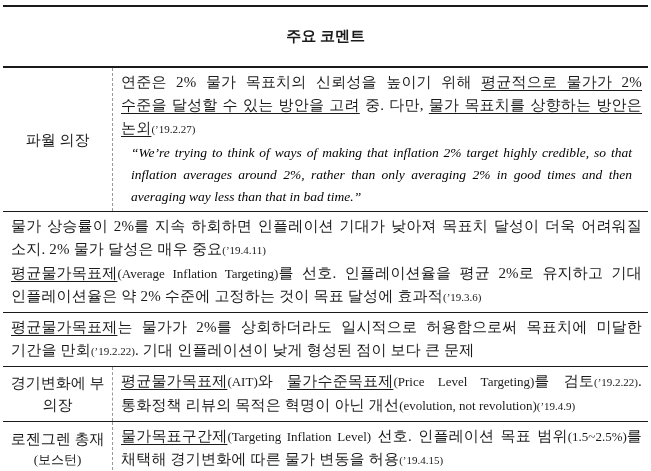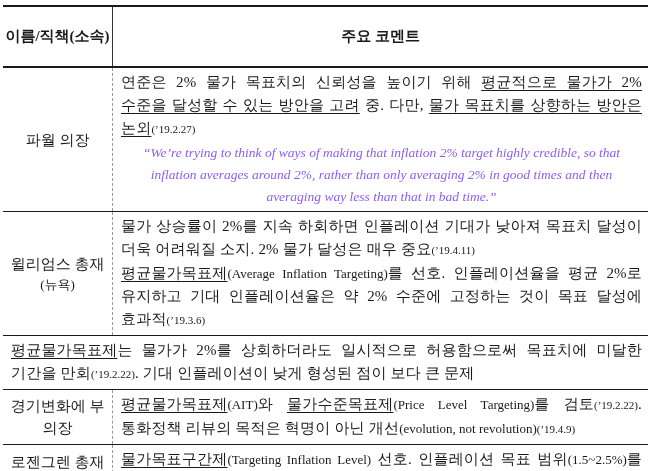--- a/index.html
+++ b/index.html
@@ -62,60 +62,54 @@
     line-height: 23px;
     text-align: justify;
     letter-spacing: 0.2px;
     word-break: keep-all;
     font-family: Liberation Serif, serif;
   }
   .para.quote {
     font-style: italic;
     font-size: 13.5px;
     line-height: 22px;
-    text-align: center;
     letter-spacing: 0;
     padding: 1px 10px 0 10px;
-    color: #8b5cf6;
+    color: #000000;
   }
   .seg-u { text-decoration: underline; text-underline-offset: 3px; }
   .seg-en { font-size: 13px; letter-spacing: 0; }
   .seg-date { font-size: 11px; letter-spacing: 0; }
   
   .r1 { min-height: 94px; }
   .r2 { min-height: 96px; }
   .r3 { min-height: 52px; }
   .r4 { min-height: 46px; }
   .r5 { min-height: 46px; }
 </style>
 </head>
 <body>
 
 <div class="tbl">
 
   <div class="row header-row">
-    <div class="name-cell">이름/직책(소속)</div>
     <div class="comment-cell">주요 코멘트</div>
   </div>
 
   <div class="row r1">
     <div class="name-cell">
       <div class="nm">파월 의장</div>
     </div>
     <div class="comment-cell">
       <p class="para"><span class="seg-n">연준은 2% 물가 목표치의 신뢰성을 높이기 위해 </span><span class="seg-u">평균적으로 물가가 2% 수준을 달성할 수 있는 방안을 고려</span><span class="seg-n"> 중. 다만, </span><span class="seg-u">물가 목표치를 상향하는 방안은 논외</span><span class="seg-date">(’19.2.27)</span></p>
       <p class="para quote"><span class="seg-n">“We’re trying to think of ways of making that inflation 2% target highly credible, so that inflation averages around 2%, rather than only averaging 2% in good times and then averaging way less than that in bad time.”</span></p>
     </div>
   </div>
 
   <div class="row r2">
-    <div class="name-cell">
-      <div class="nm">윌리엄스 총재</div>
-      <div class="aff">(뉴욕)</div>
-    </div>
     <div class="comment-cell">
       <p class="para"><span class="seg-n">물가 상승률이 2%를 지속 하회하면 인플레이션 기대가 낮아져 목표치 달성이 더욱 어려워질 소지. 2% 물가 달성은 매우 중요</span><span class="seg-date">(’19.4.11)</span></p>
       <p class="para"><span class="seg-u">평균물가목표제</span><span class="seg-en">(Average Inflation Targeting)</span><span class="seg-n">를 선호. 인플레이션율을 평균 2%로 유지하고 기대 인플레이션율은 약 2% 수준에 고정하는 것이 목표 달성에 효과적</span><span class="seg-date">(’19.3.6)</span></p>
     </div>
   </div>
 
   <div class="row r3">
     <div class="comment-cell">
       <p class="para"><span class="seg-u">평균물가목표제</span><span class="seg-n">는 물가가 2%를 상회하더라도 일시적으로 허용함으로써 목표치에 미달한 기간을 만회</span><span class="seg-date">(’19.2.22)</span><span class="seg-n">. 기대 인플레이션이 낮게 형성된 점이 보다 큰 문제</span></p>
     </div>

